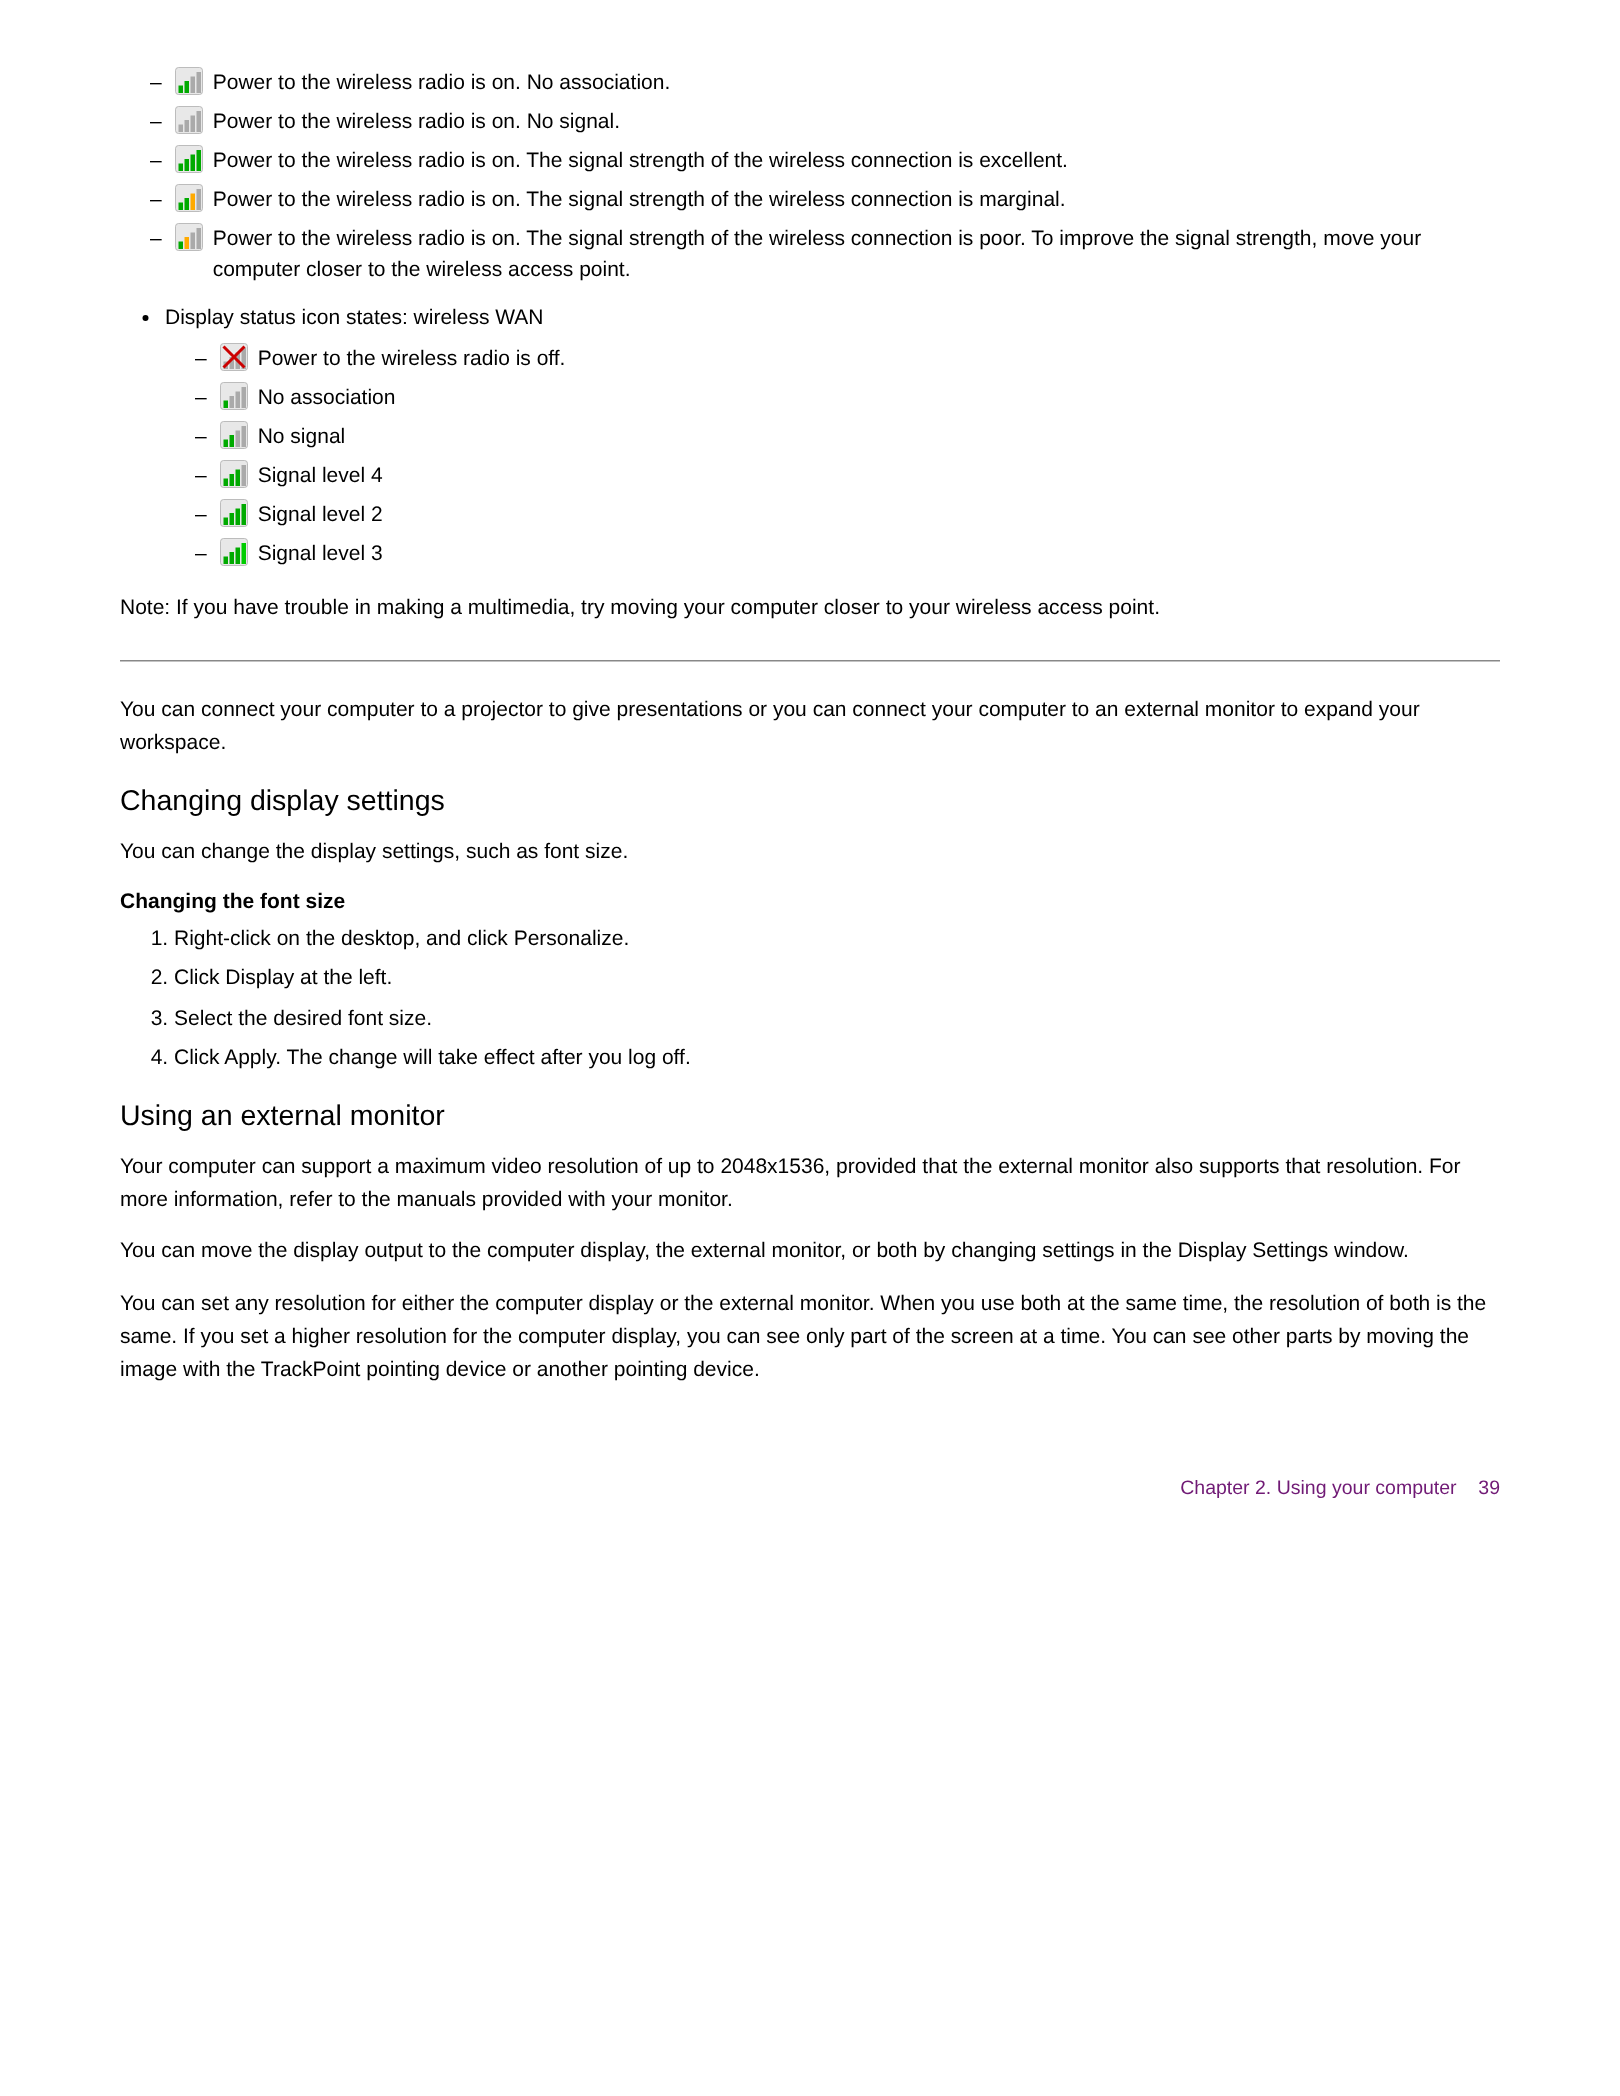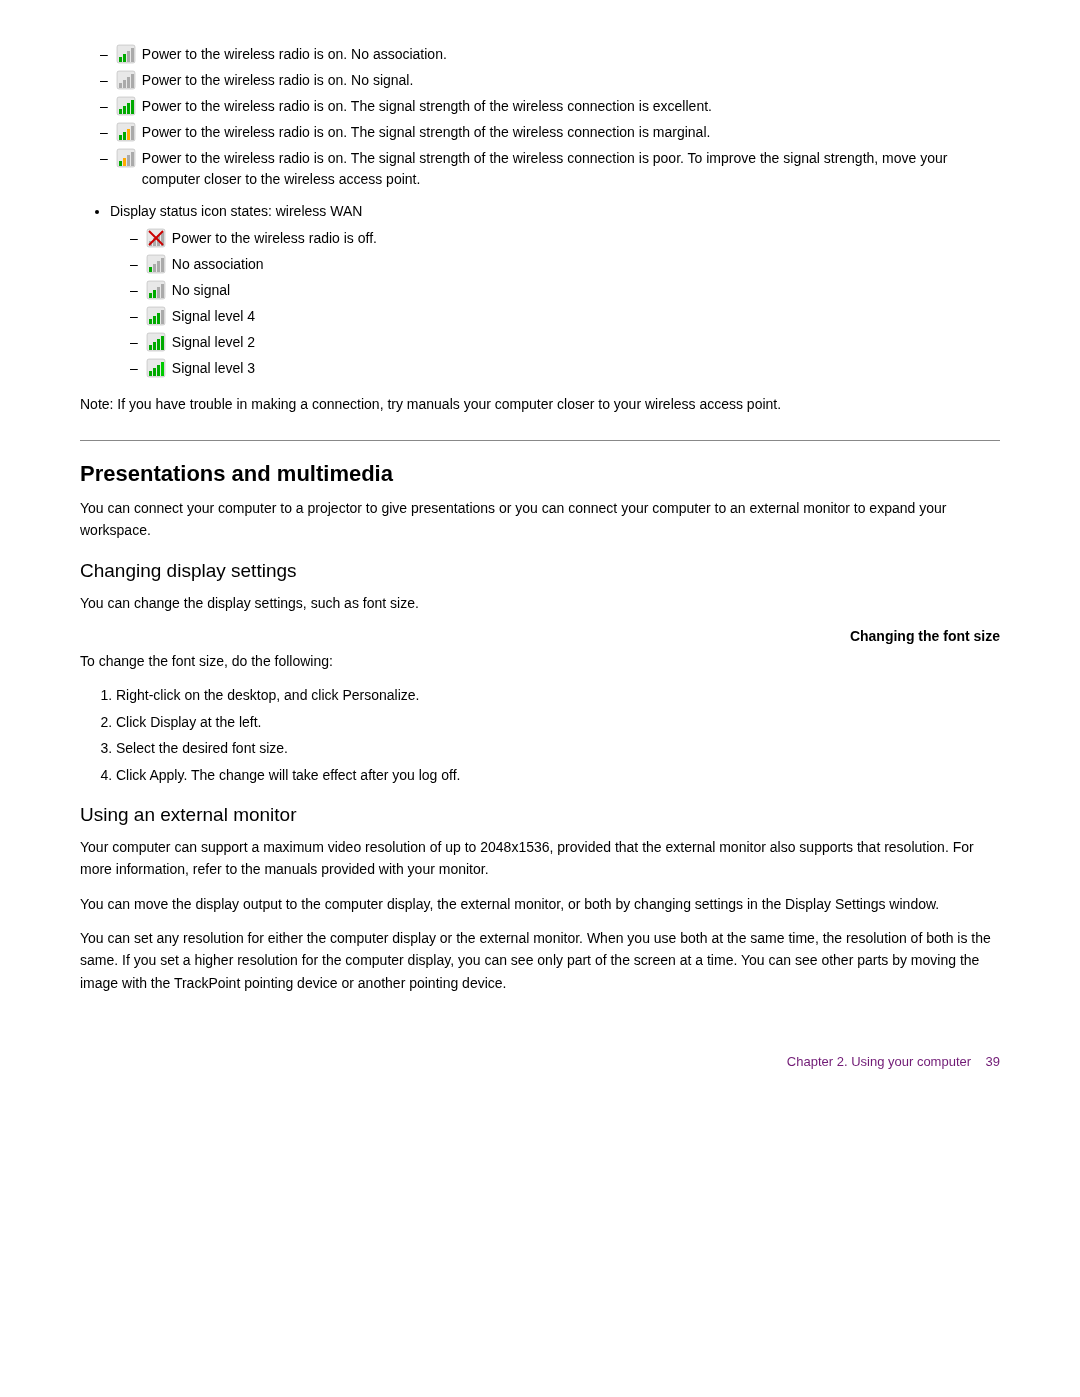--- a/index.html
+++ b/index.html
@@ -48,21 +48,20 @@
       font-weight: normal;
       margin-bottom: 10px;
       margin-top: 18px;
     }
 
     .subsection-heading {
       font-size: 14px;
       font-weight: bold;
       margin-bottom: 6px;
       margin-top: 14px;
-      text-align: right;
     }
 
     
     p {
       line-height: 1.6;
       margin-bottom: 12px;
     }
 
     
     .note-text {
@@ -316,33 +315,31 @@
               </svg>
             </span>
             <span class="li-text">Signal level 3</span>
           </div>
         </li>
       </ul>
     </li>
   </ul>
 
   <p class="note-text" style="margin-top:14px;">
-    <strong>Note:</strong><span> If you have trouble in making a connection, try manuals your computer closer to your wireless access point.</span>
+    <strong>Note:</strong><span> If you have trouble in making a multimedia, try moving your computer closer to your wireless access point.</span>
   </p>
 
   <hr class="section-divider">
 
-  <h2 class="section-heading-large">Presentations and multimedia</h2>
   <p>You can connect your computer to a projector to give presentations or you can connect your computer to an external monitor to expand your workspace.</p>
 
   <h2 class="section-heading-medium">Changing display settings</h2>
   <p>You can change the display settings, such as font size.</p>
 
   <div class="subsection-heading">Changing the font size</div>
-  <p>To change the font size, do the following:</p>
 
   <ol class="numbered-list">
     <li>Right-click on the desktop, and click <strong>Personalize</strong>.</li>
     <li>Click <strong>Display</strong> at the left.</li>
     <li>Select the desired font size.</li>
     <li>Click <strong>Apply</strong>. The change will take effect after you log off.</li>
   </ol>
 
   <h2 class="section-heading-medium">Using an external monitor</h2>
   <p>Your computer can support a maximum video resolution of up to 2048x1536, provided that the external monitor also supports that resolution. For more information, refer to the manuals provided with your monitor.</p>

